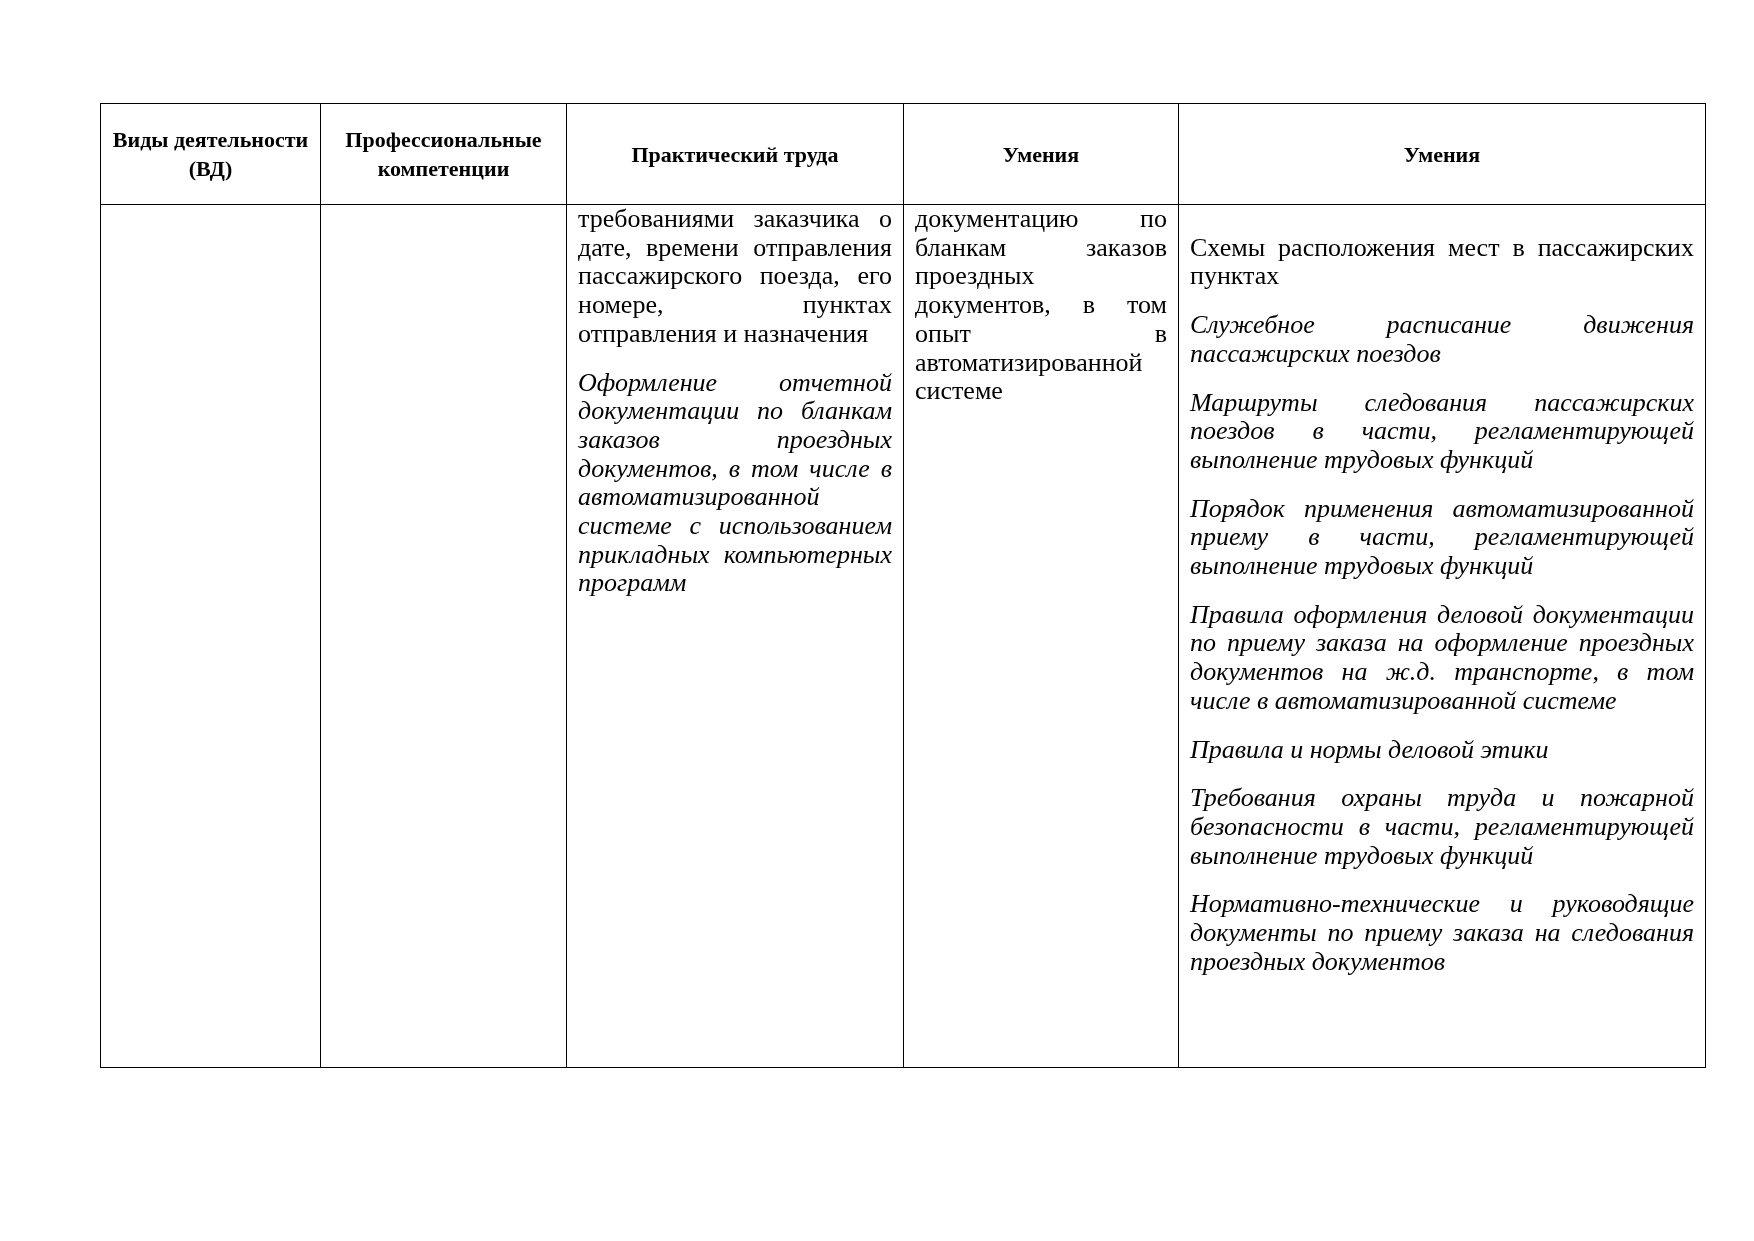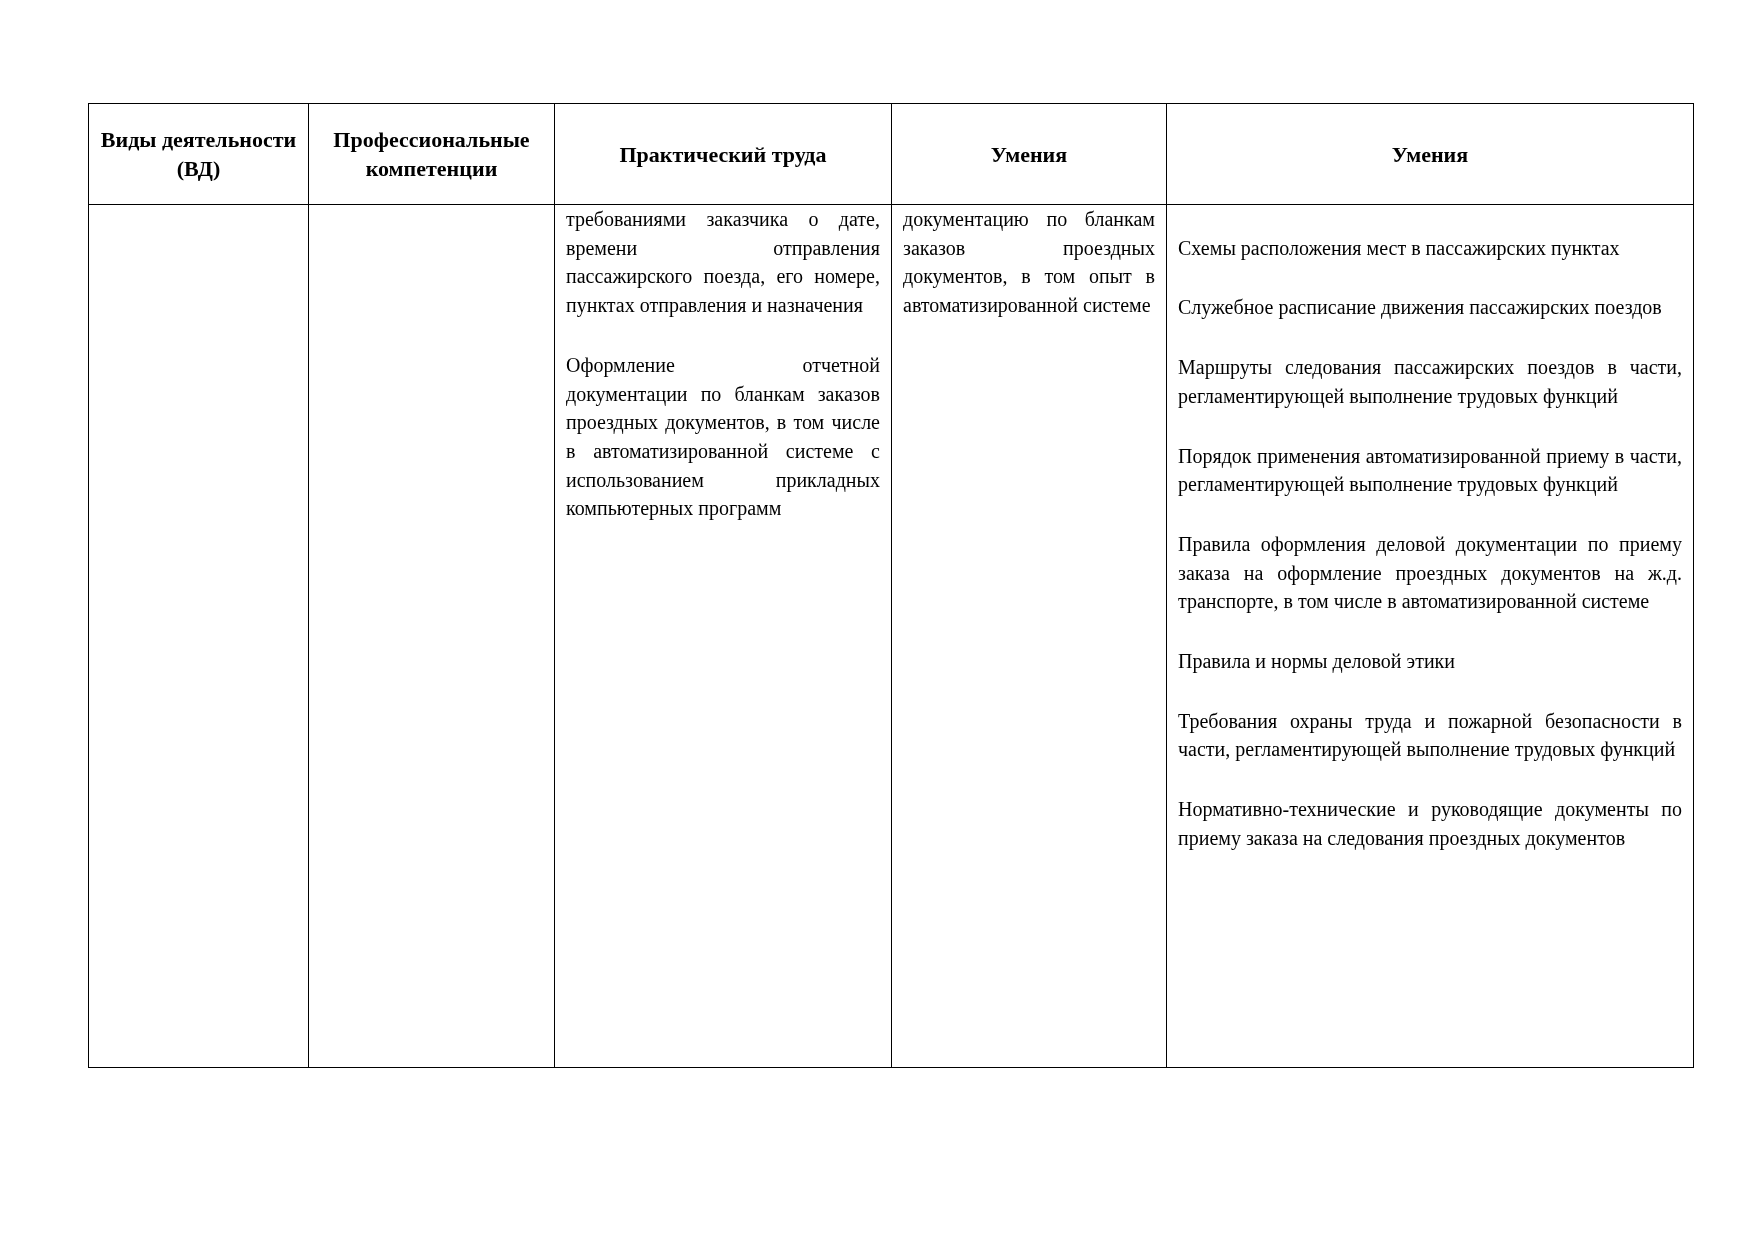--- a/index.html
+++ b/index.html
@@ -1,26 +1,26 @@
 <!DOCTYPE html>
 <html><head>
 <meta charset="utf-8">
 <style>
   html, body { margin: 0; padding: 0; background: #ffffff; }
   body { width: 1754px; height: 1241px; position: relative; overflow: hidden;
          font-family: "Liberation Serif", "DejaVu Serif", serif; color: #000; }
-  table.comp { position: absolute; left: 88px; top: 103px; width: 1605px;
+  table.comp { position: absolute; left: 100px; top: 103px; width: 1605px;
                border-collapse: collapse; table-layout: fixed; }
   table.comp th, table.comp td { border: 1.5px solid #000; padding: 0; vertical-align: top; }
   table.comp th { height: 100px; font-weight: bold; font-size: 22px; line-height: 29px;
                   text-align: center; vertical-align: middle; padding: 0 8px; }
-  table.comp td { height: 862px; font-size: 20px; line-height: 28.7px; }
+  table.comp td { height: 862px; font-size: 26px; line-height: 28.7px; }
   .cell { padding: 0 11px 0 11px; text-align: justify; }
   .para { display: block; text-align: justify; text-align-last: left; }
-  .gap { margin-top: 31px; }
+  .gap { margin-top: 20px; font-style: italic; }
   .c-zn .cell { padding-top: 28.7px; }
 </style>
 </head>
 <body>
 
 <table class="comp">
   <colgroup>
     <col style="width:220px">
     <col style="width:246px">
     <col style="width:337px">

